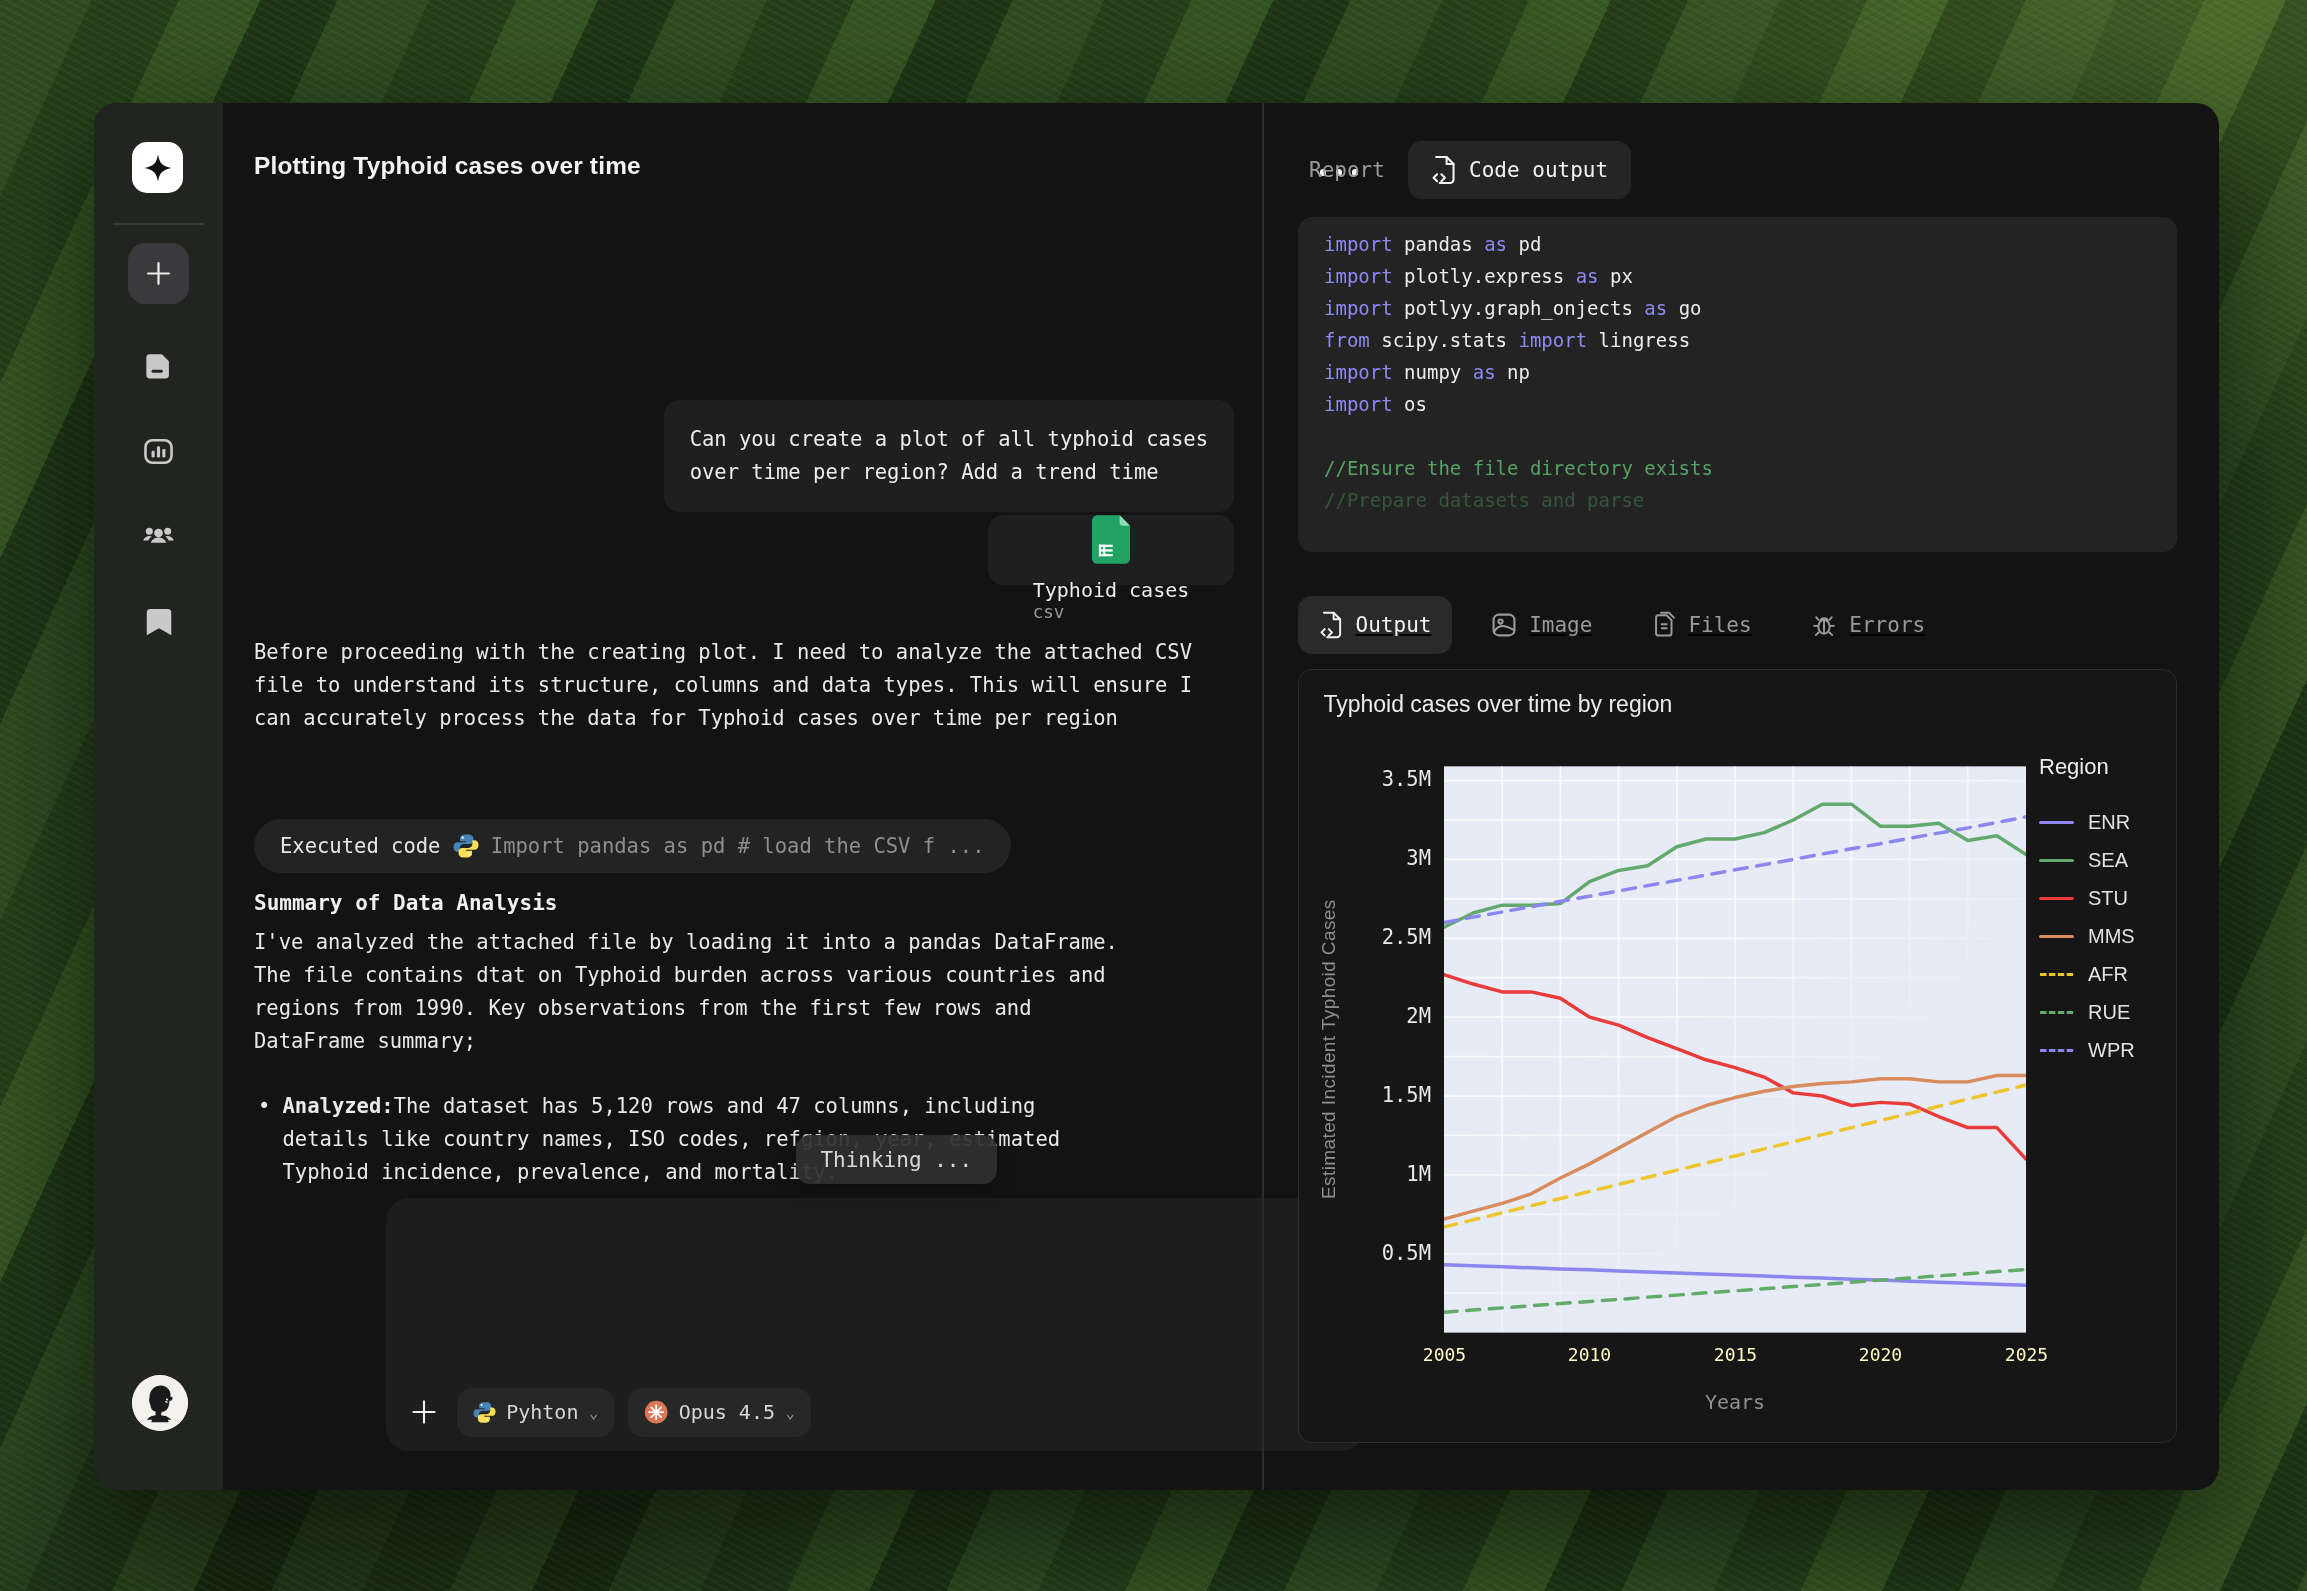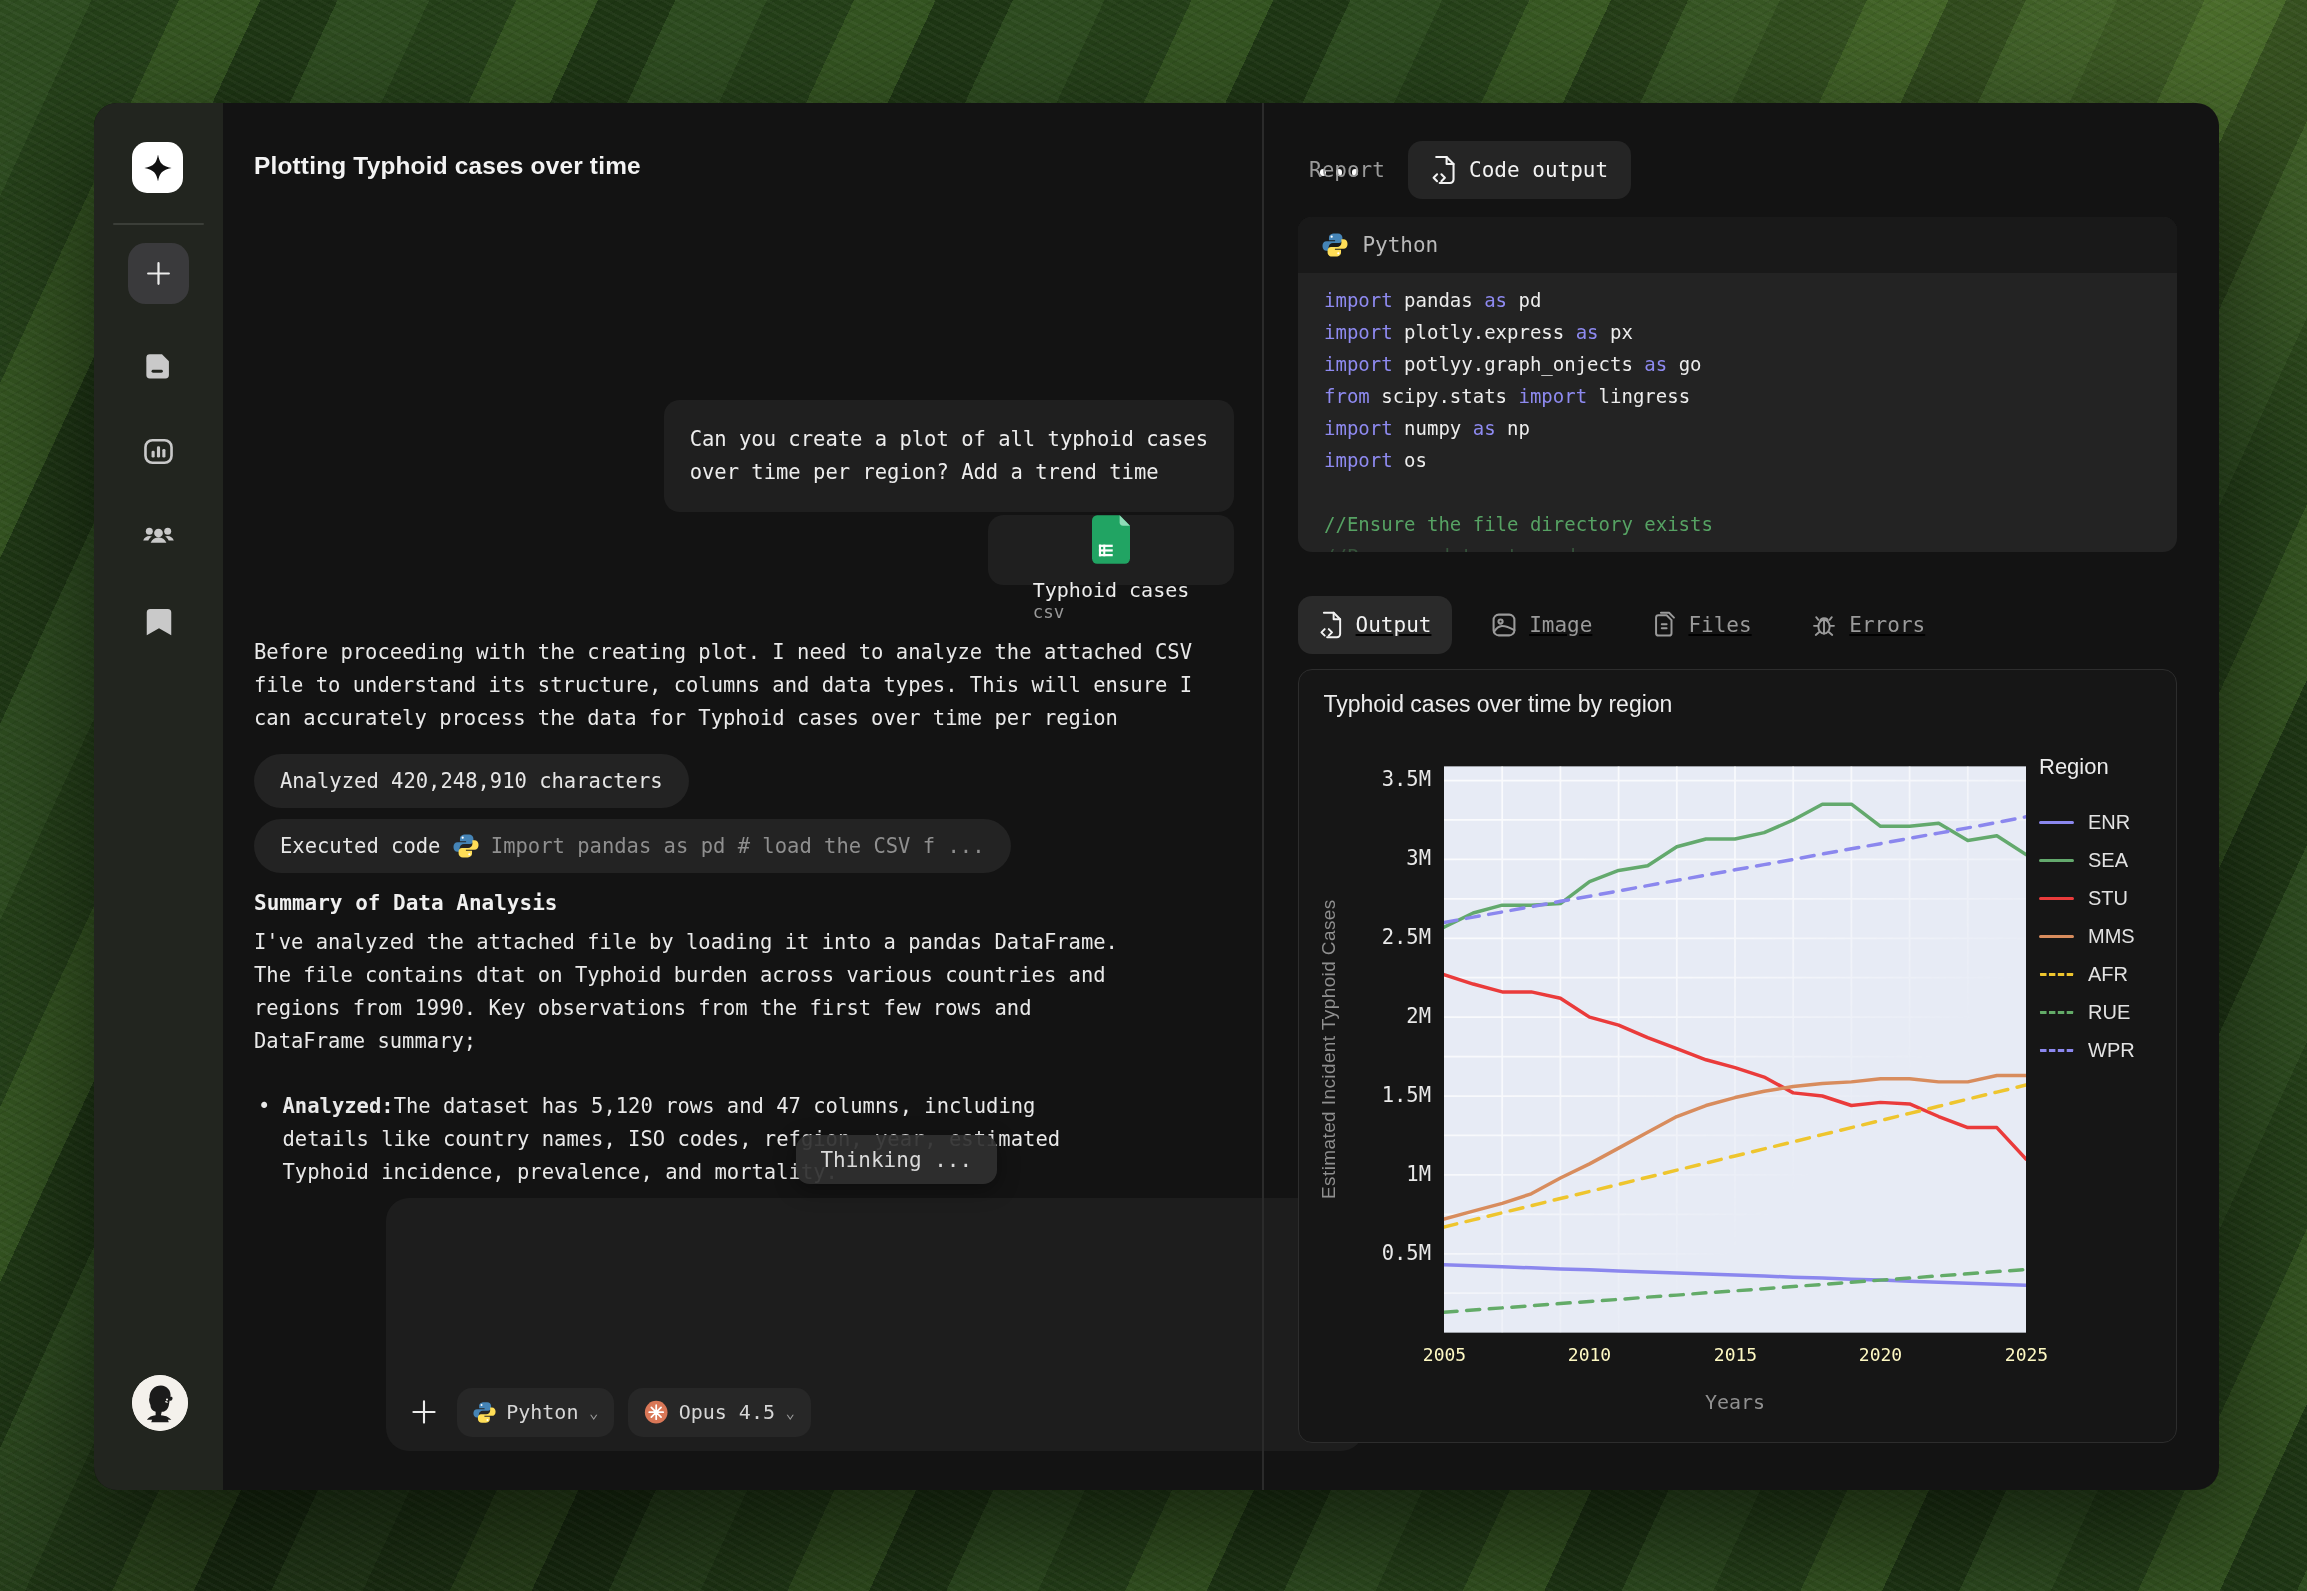--- a/index.html
+++ b/index.html
@@ -210,23 +210,20 @@
       <div>
         <div class="a-title">Typhoid cases</div>
         <div class="a-sub">csv</div>
       </div>
     </div>
 
     <div class="intro">Before proceeding with the creating plot. I need to analyze the attached CSV
 file to understand its structure, columns and data types. This will ensure I
 can accurately process the data for Typhoid cases over time per region</div>
 
-    <div class="chip" style="top:651px">
-      <span>Analyzed 420,248,910 characters</span>
-    </div>
     <div class="chip" style="top:716px">
       <span>Executed code</span>
       <span>
         <svg width="26" height="26" viewBox="0 0 28 28">
             <path fill="#4584b6" d="M13.9 1.5c-4.6 0-6.4 2-6.4 4.6v2.8h6.6v1H4.9c-2.6 0-4.4 1.9-4.4 5.1s1.8 5.2 4.4 5.2h2.2v-3.7c0-2.6 2.1-4.7 4.7-4.7h6.5c2.1 0 3.7-1.7 3.7-3.8V6.1c0-2.6-2.1-4.6-4.7-4.6h-3.4z"></path>
             <circle cx="10.4" cy="5" r="1.2" fill="#fff"></circle>
             <path fill="#ffde57" d="M14.1 26.5c4.6 0 6.4-2 6.4-4.6v-2.8h-6.6v-1h9.2c2.6 0 4.4-1.9 4.4-5.1s-1.8-5.2-4.4-5.2h-2.2v3.7c0 2.6-2.1 4.7-4.7 4.7H9.7C7.6 16.2 6 17.9 6 20v1.9c0 2.6 2.1 4.6 4.7 4.6h3.4z"></path>
             <circle cx="17.6" cy="23" r="1.2" fill="#fff"></circle>
           </svg>
       </span>
@@ -298,31 +295,20 @@
               <path d="M18 2v8h8"></path>
               <path d="M7 22l-4 4 4 4"></path>
               <path d="M12 22l4 4-4 4"></path>
             </svg>
         </span>
         <span>Code output</span>
       </span>
     </div>
 
     <div class="code-card">
-      <div class="code-head">
-        <span>
-          <svg width="26" height="26" viewBox="0 0 28 28">
-              <path fill="#4584b6" d="M13.9 1.5c-4.6 0-6.4 2-6.4 4.6v2.8h6.6v1H4.9c-2.6 0-4.4 1.9-4.4 5.1s1.8 5.2 4.4 5.2h2.2v-3.7c0-2.6 2.1-4.7 4.7-4.7h6.5c2.1 0 3.7-1.7 3.7-3.8V6.1c0-2.6-2.1-4.6-4.7-4.6h-3.4z"></path>
-              <circle cx="10.4" cy="5" r="1.2" fill="#fff"></circle>
-              <path fill="#ffde57" d="M14.1 26.5c4.6 0 6.4-2 6.4-4.6v-2.8h-6.6v-1h9.2c2.6 0 4.4-1.9 4.4-5.1s-1.8-5.2-4.4-5.2h-2.2v3.7c0 2.6-2.1 4.7-4.7 4.7H9.7C7.6 16.2 6 17.9 6 20v1.9c0 2.6 2.1 4.6 4.7 4.6h3.4z"></path>
-              <circle cx="17.6" cy="23" r="1.2" fill="#fff"></circle>
-            </svg>
-        </span>
-        <span>Python</span>
-      </div>
       <div class="code-body" id="code-body">
           <div class="code-line"><span class="tok-k">import </span><span class="tok-p">pandas </span><span class="tok-k">as </span><span class="tok-p">pd</span></div>
           <div class="code-line"><span class="tok-k">import </span><span class="tok-p">plotly.express </span><span class="tok-k">as </span><span class="tok-p">px</span></div>
           <div class="code-line"><span class="tok-k">import </span><span class="tok-p">potlyy.graph_onjects </span><span class="tok-k">as </span><span class="tok-p">go</span></div>
           <div class="code-line"><span class="tok-k">from </span><span class="tok-p">scipy.stats </span><span class="tok-k">import </span><span class="tok-p">lingress</span></div>
           <div class="code-line"><span class="tok-k">import </span><span class="tok-p">numpy </span><span class="tok-k">as </span><span class="tok-p">np</span></div>
           <div class="code-line"><span class="tok-k">import </span><span class="tok-p">os</span></div>
           <div class="code-line">&nbsp;</div>
           <div class="code-line"><span class="tok-c">//Ensure the file directory exists</span></div>
           <div class="code-line"><span class="tok-c2">//Prepare datasets and parse</span></div>

